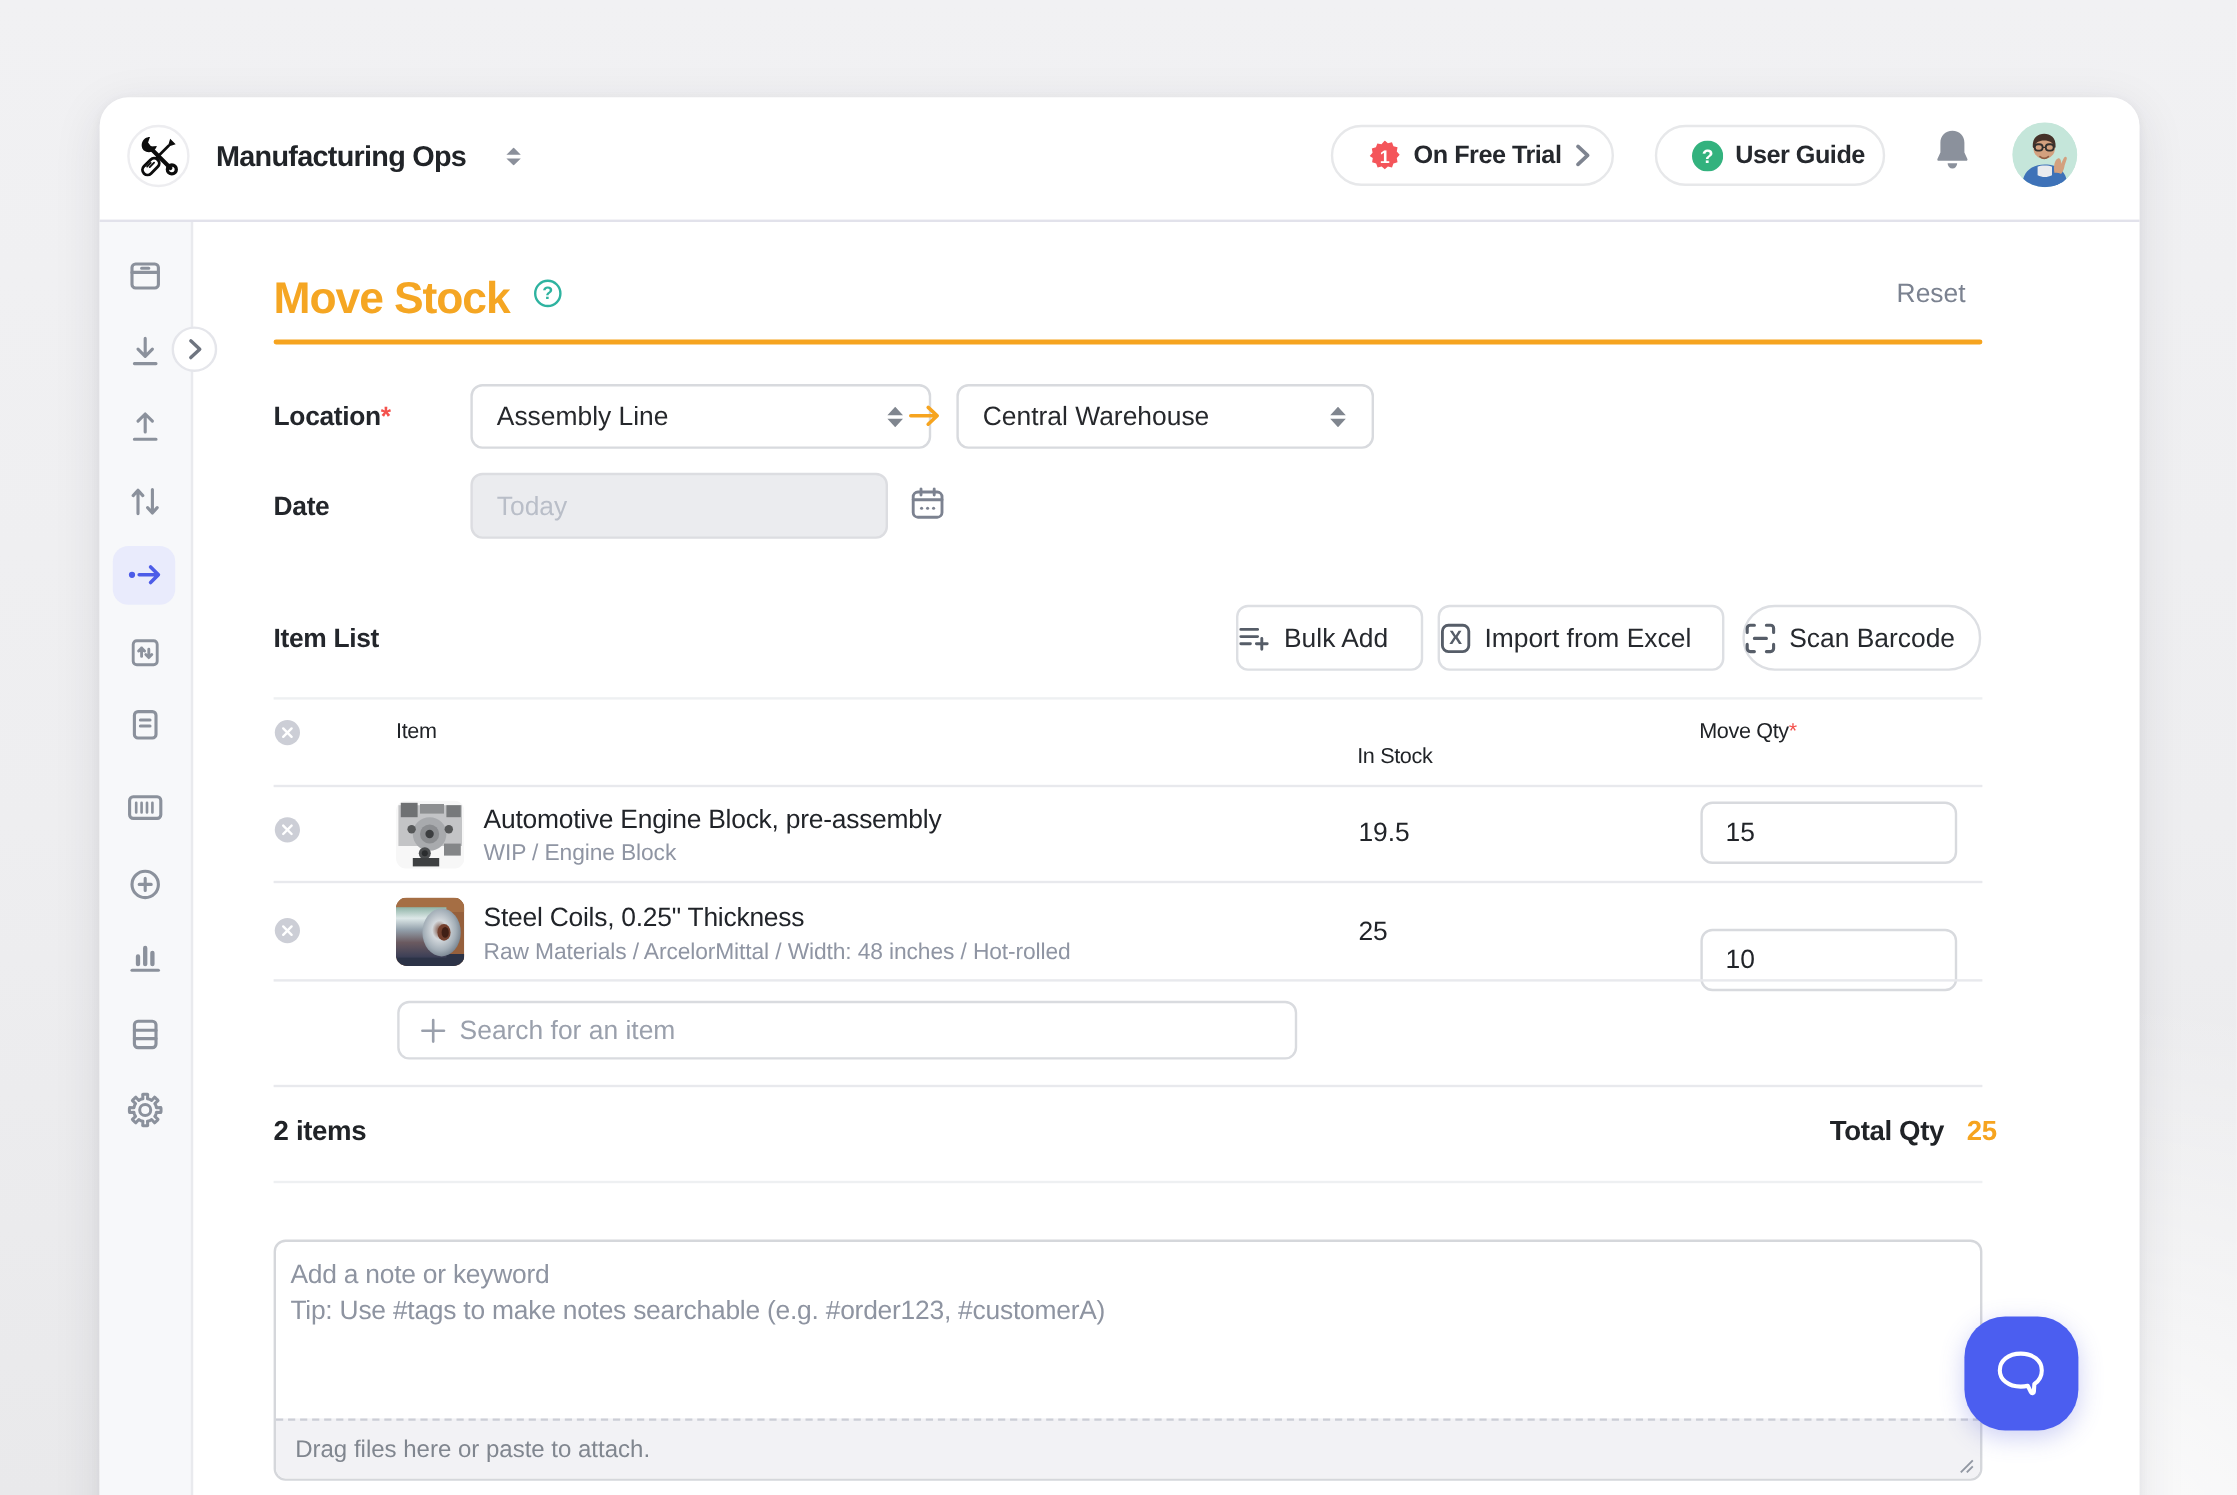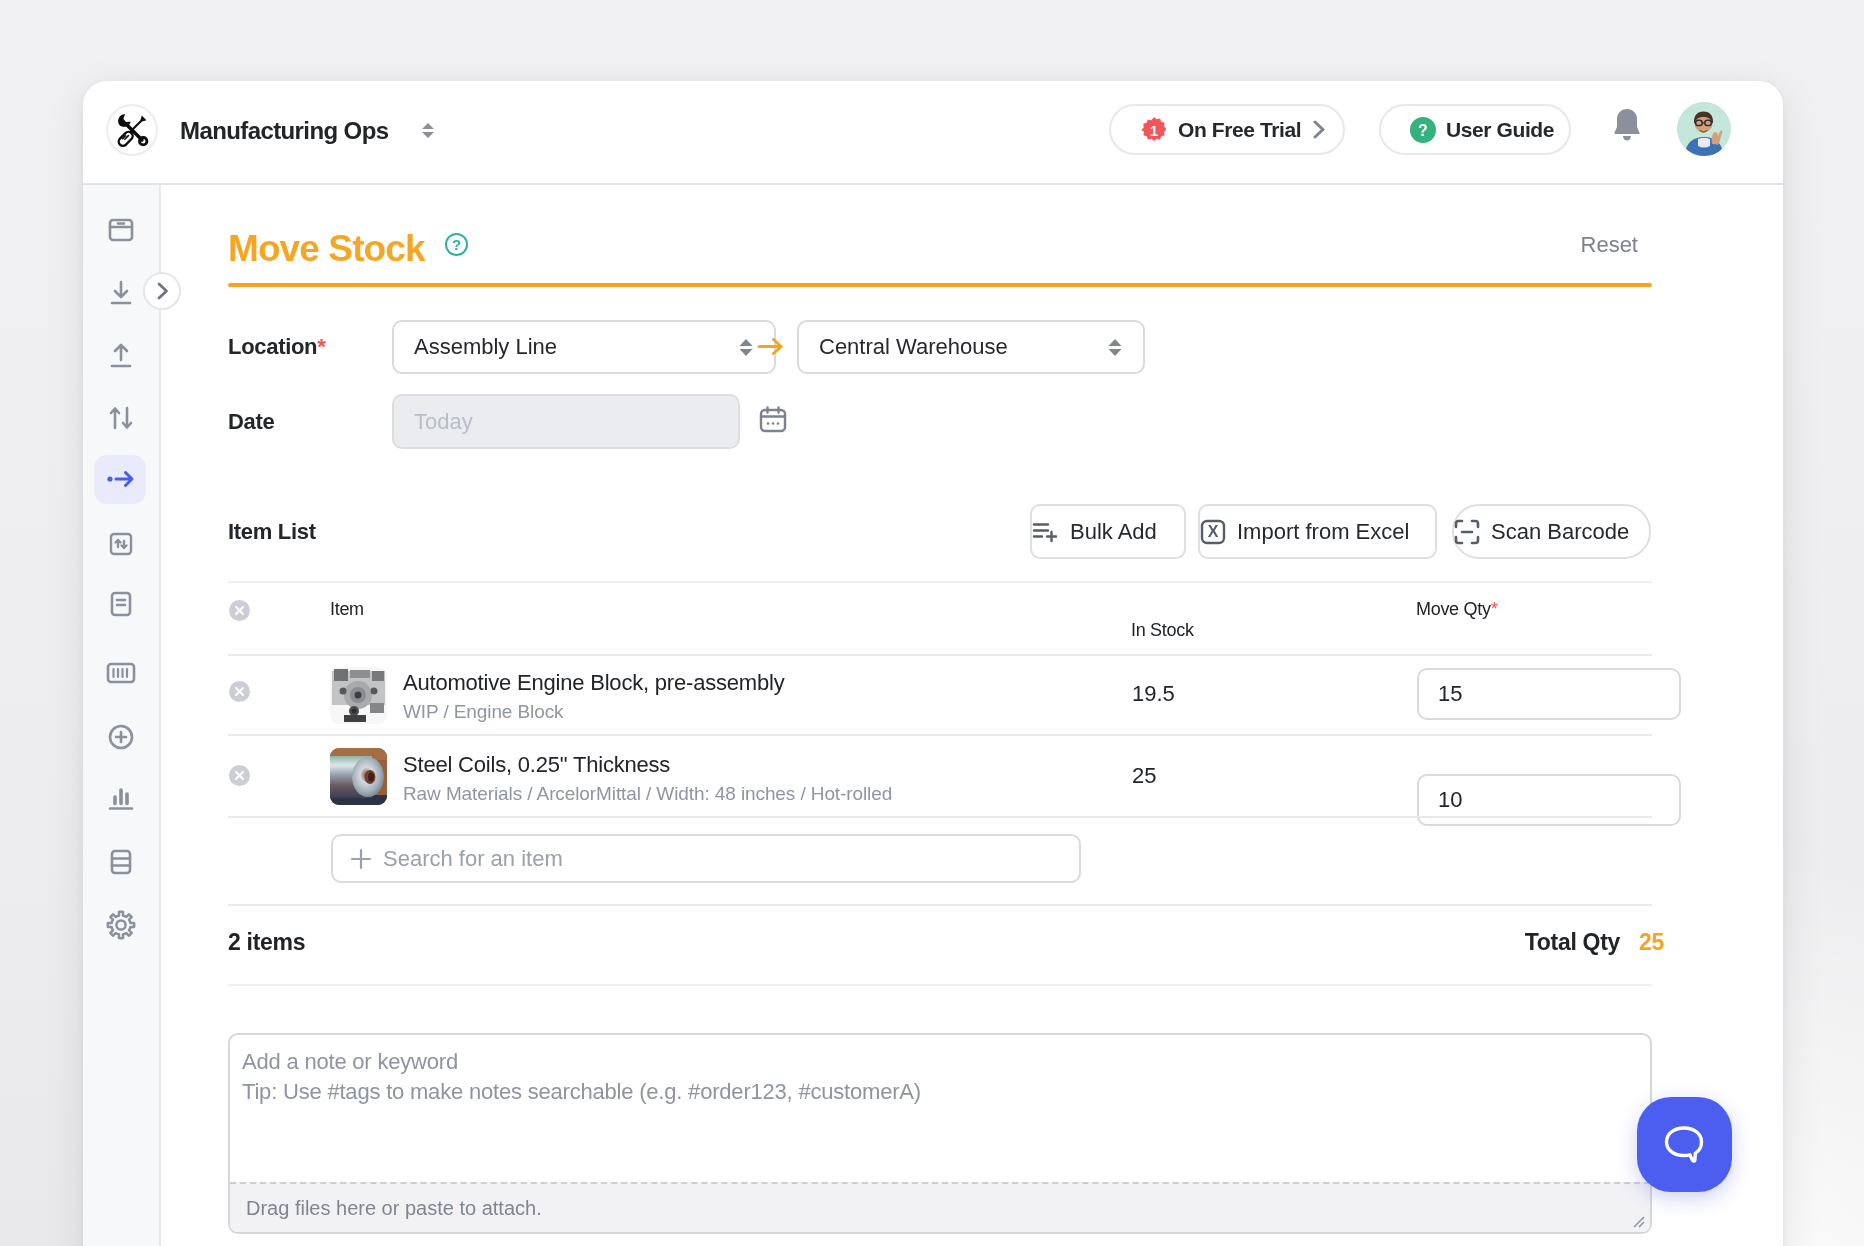--- a/index.html
+++ b/index.html
@@ -41,21 +41,21 @@
   .datein { position:absolute; left:392px; top:394px; width:348px; height:55px; background:#ebecef; border:2px solid #dcdde1; border-radius:10px; display:flex; align-items:center; font-size:22px; color:#b9bec8; padding:0 20px; }
 
   .btn { position:absolute; top:504px; height:55px; border:2px solid #dddfe3; border-radius:10px; background:#fff; display:flex; align-items:center; justify-content:flex-start; gap:11px; font-size:22px; color:#26292e; }
   .divider { position:absolute; height:2px; background:#e8e9ed; left:228px; width:1424px; }
   .xcirc { position:absolute; width:21px; height:21px; border-radius:50%; background:#ccced6; display:flex; align-items:center; justify-content:center; }
   .th { position:absolute; font-size:18px; font-weight:normal; color:#202327; letter-spacing:-0.3px; }
   .photo { position:absolute; left:330px; width:57px; height:57px; border-radius:9px; overflow:hidden; }
   .ititle { position:absolute; left:403px; font-size:22px; color:#212429; letter-spacing:-0.2px; }
   .isub { position:absolute; left:403px; font-size:19px; color:#8f95a3; letter-spacing:-0.1px; }
   .instock { position:absolute; left:1132px; font-size:22px; color:#212429; }
-  .qty { position:absolute; left:1417px; width:264px; height:52px; border:2px solid #d8dade; border-radius:10px; background:#fff; display:flex; align-items:center; padding:0 19px; font-size:22px; color:#212429; }
+  .qty { position:absolute; left:1417px; width:214px; height:52px; border:2px solid #d8dade; border-radius:10px; background:#fff; display:flex; align-items:center; padding:0 19px; font-size:22px; color:#212429; }
   .search { position:absolute; left:331px; top:834px; width:750px; height:49px; border:2px solid #d9dbdf; border-radius:10px; background:#fff; display:flex; align-items:center; padding:0 17px; gap:11px; font-size:22px; color:#9aa0ac; }
 
   .totrow-l { position:absolute; left:228px; top:929px; font-size:23px; font-weight:bold; color:#202327; letter-spacing:-0.3px;}
   .totrow-r { position:absolute; right:200px; top:929px; font-size:23px; font-weight:bold; letter-spacing:-0.3px;}
 
   .note { position:absolute; left:228px; top:1033px; width:1424px; height:201px; border:2px solid #d5d7db; border-radius:10px; background:#fff; overflow:hidden; }
   .note-ph { position:absolute; left:12px; top:12px; font-size:22px; color:#8e94a1; line-height:30px; letter-spacing:-0.2px;}
   .attach { position:absolute; left:0; bottom:0; width:100%; height:50px; background:#f2f2f5; border-top:2px dashed #ccced6; display:flex; align-items:center; padding-left:16px; font-size:20px; color:#80868f; }
   .chat { position:absolute; left:1637px; top:1097px; width:95px; height:95px; border-radius:34px; background:#4b5ef0; box-shadow:0 6px 20px rgba(90,100,220,0.30); display:flex; align-items:center; justify-content:center; }
 </style>

